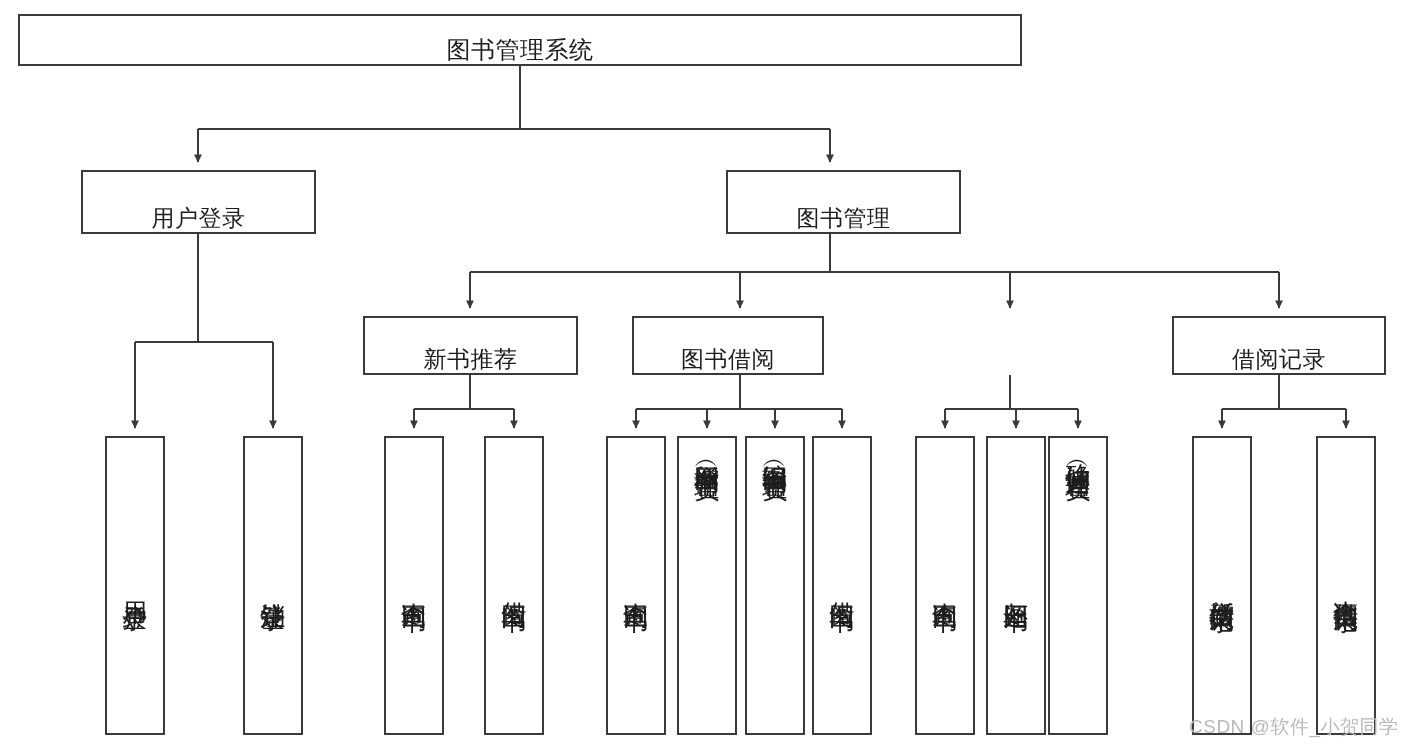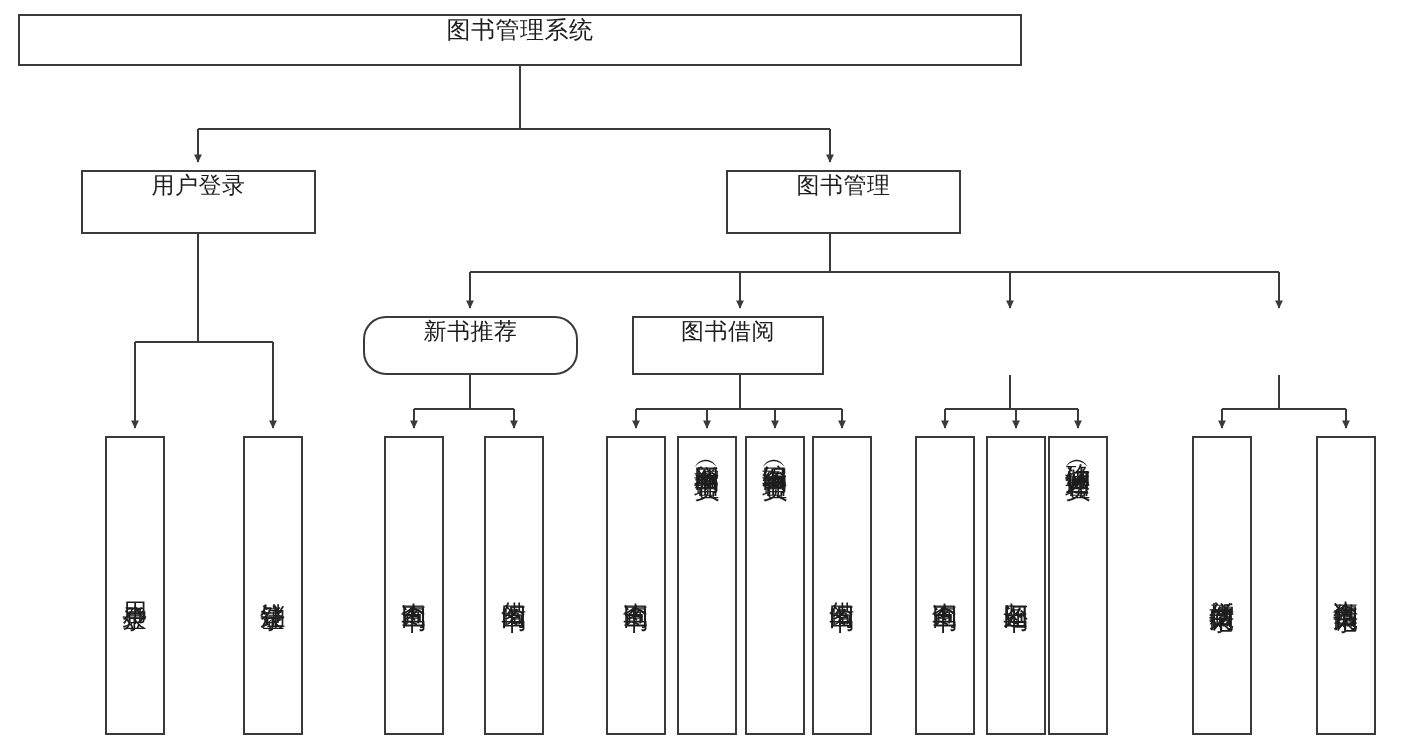--- a/index.html
+++ b/index.html
@@ -25,21 +25,21 @@
     width: 1405px;
     height: 747px;
     pointer-events: none;
   }
   .node {
     position: absolute;
     box-sizing: border-box;
     background: #ffffff;
     border: 2px solid #3a3a3a;
     display: flex;
-    align-items: flex-start;
+    align-items: flex-end;
     justify-content: center;
     color: #1d1d1d;
   }
   .node-label {
     display: block;
     text-align: center;
     line-height: 1.18;
     white-space: nowrap;
   }
   
@@ -139,26 +139,29 @@
     <span class="node-label">图书管理系统</span>
   </div>
 
   <div class="node horizontal" style="left:81px; top:170px; width:235px; height:64px;">
     <span class="node-label">用户登录</span>
   </div>
   <div class="node horizontal" style="left:726px; top:170px; width:235px; height:64px;font-family:Liberation Serif, serif;">
     <span class="node-label">图书管理</span>
   </div>
 
-  <div class="node horizontal" style="left:363px; top:316px; width:215px; height:59px;border-radius:23px;">
+  <div class="node horizontal" style="left:363px; top:316px; width:215px; height:59px;">
     <span class="node-label">新书推荐</span>
   </div>
   <div class="node horizontal" style="left:632px; top:316px; width:192px; height:59px;">
     <span class="node-label">图书借阅</span>
   </div>
+  <div class="node horizontal" style="left:1172px; top:316px; width:214px; height:59px;">
+    <span class="node-label">借阅记录</span>
+  </div>
 
   <div class="node leaf centered" style="left:105px; top:436px; width:60px; height:299px;">
     <span class="node-label">用户登录</span>
   </div>
   <div class="node leaf centered" style="left:243px; top:436px; width:60px; height:299px;">
     <span class="node-label">注销登录</span>
   </div>
 
   <div class="node leaf centered" style="left:384px; top:436px; width:60px; height:299px;">
     <span class="node-label">查询图书</span>
@@ -190,14 +193,15 @@
     <span class="node-label">确认归还（管理员）</span>
   </div>
 
   <div class="node leaf centered" style="left:1192px; top:436px; width:60px; height:299px;">
     <span class="node-label">新增借阅记录</span>
   </div>
   <div class="node leaf centered" style="left:1316px; top:436px; width:60px; height:299px;">
     <span class="node-label">查询借阅记录</span>
   </div>
 
+  <div id="watermark">CSDN @软件_小贺同学</div>
 
 </div>
 
 </body></html>

